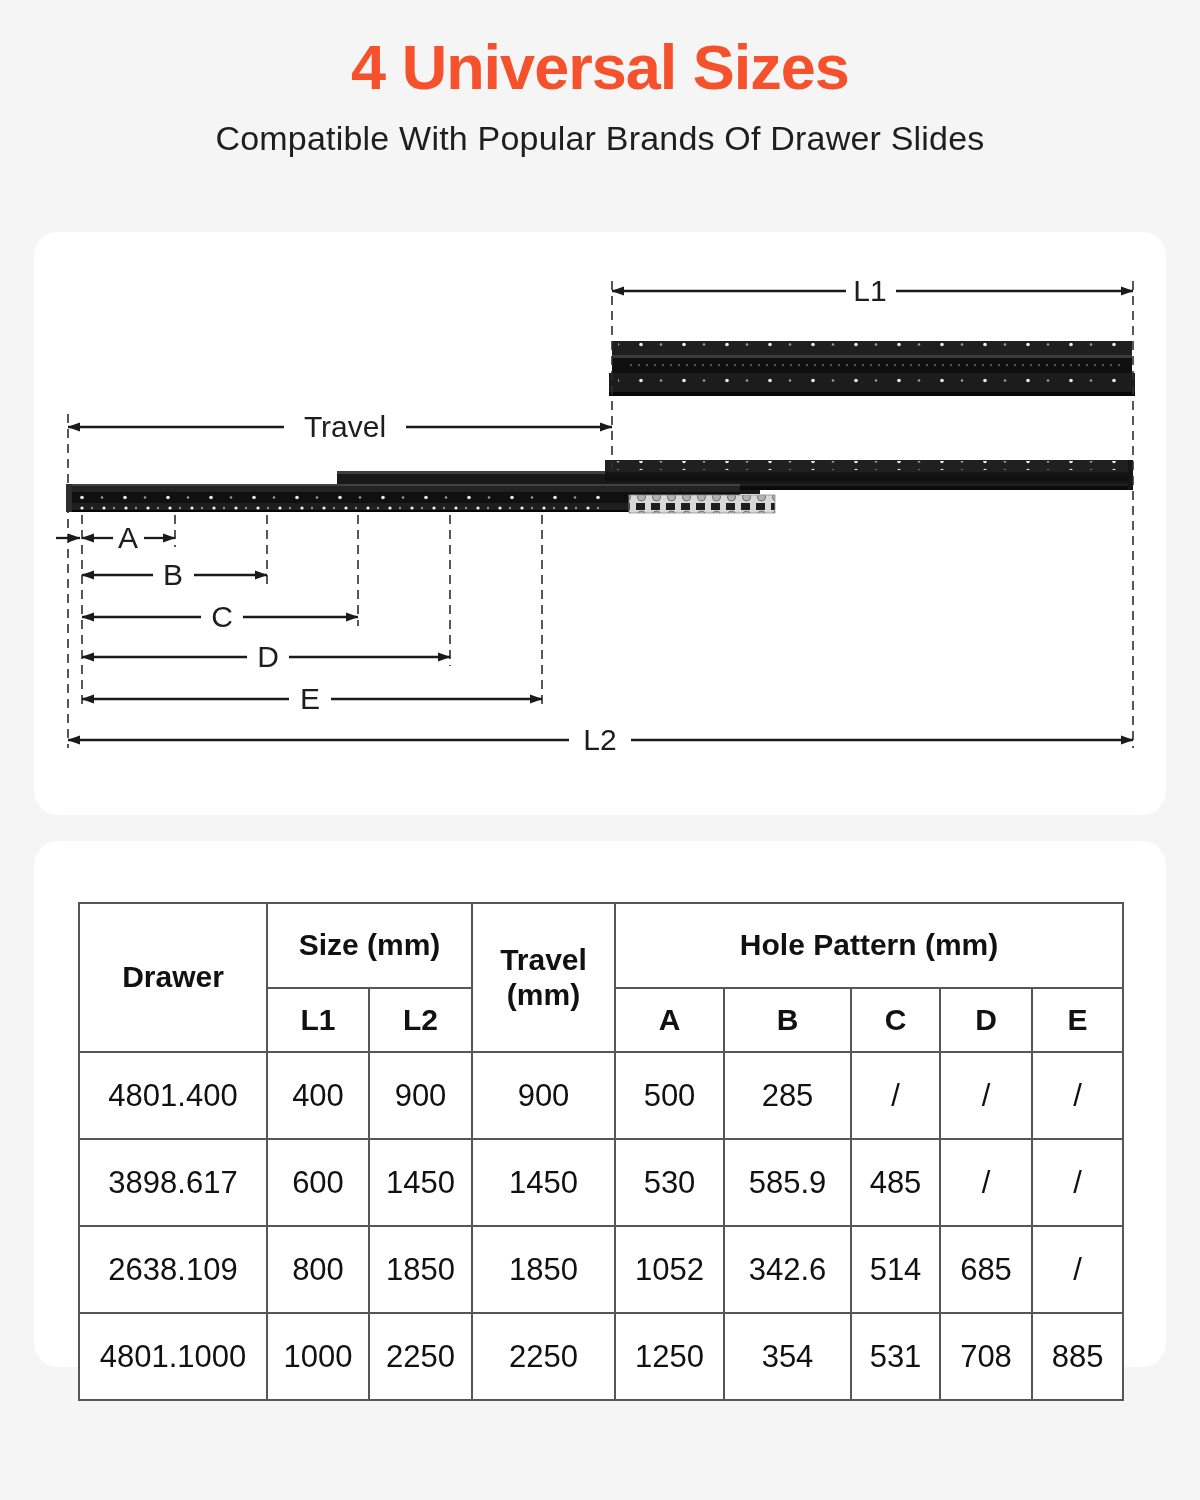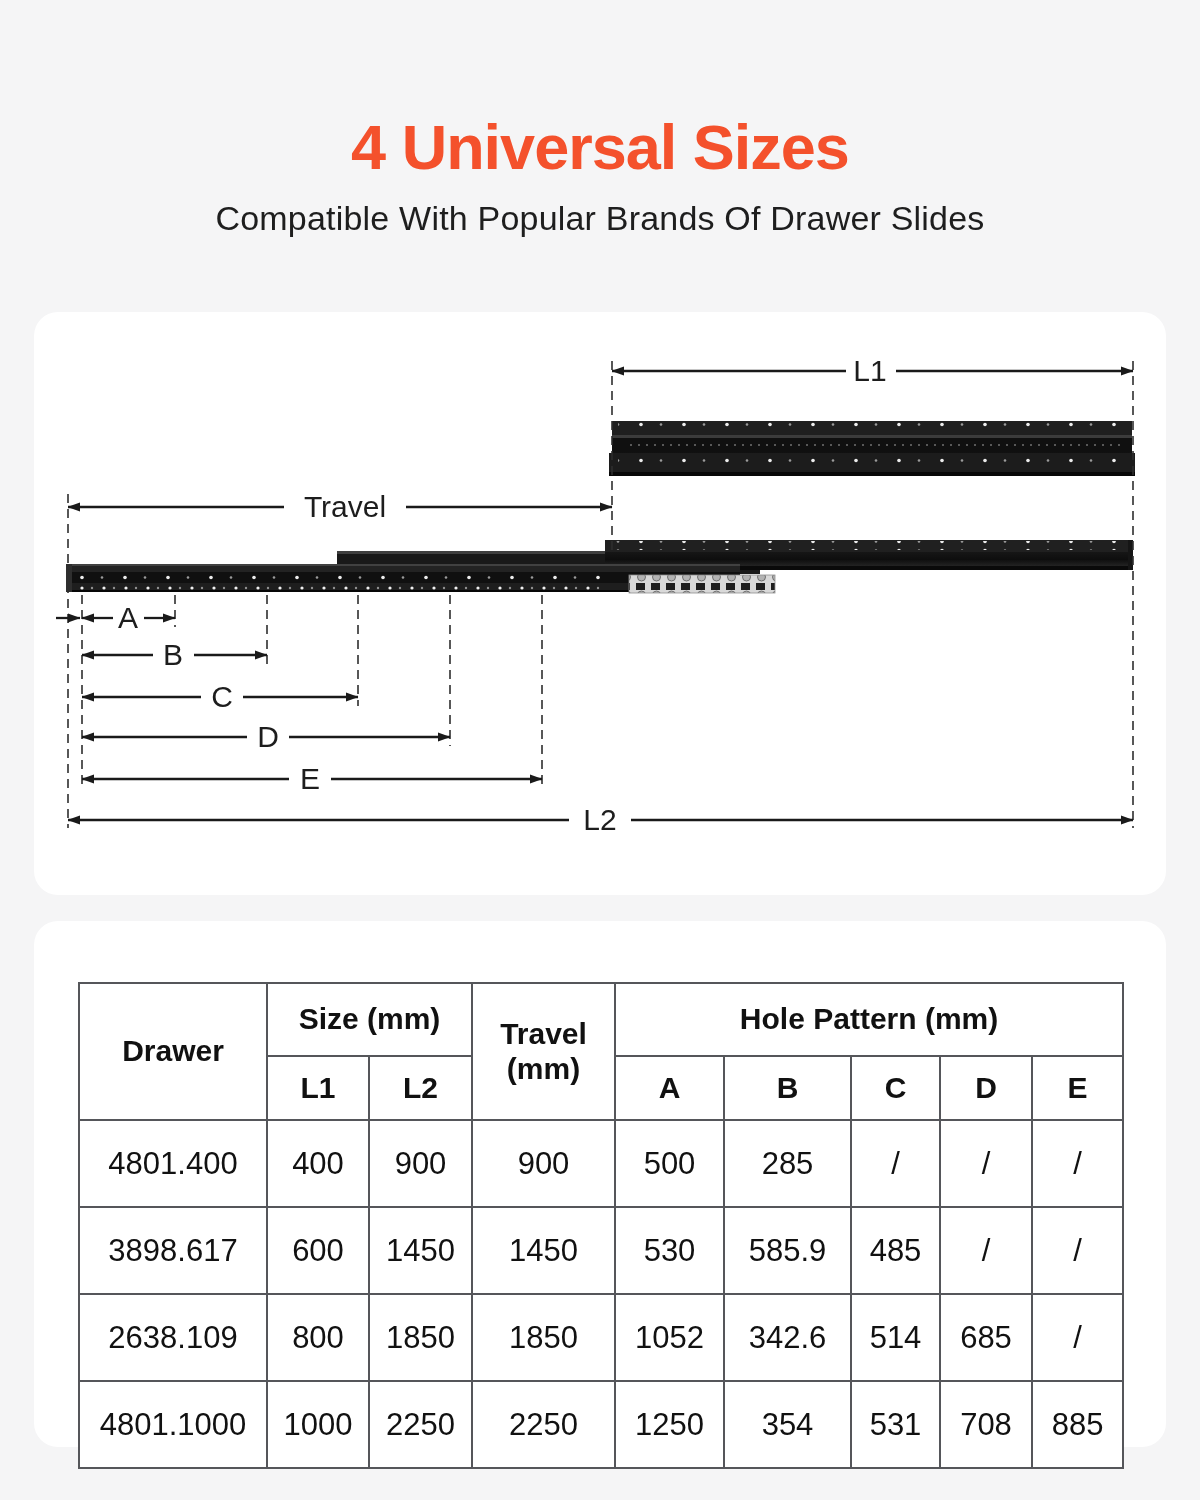--- a/index.html
+++ b/index.html
@@ -4,21 +4,21 @@
 <style>
   * { margin:0; padding:0; box-sizing:border-box; }
   html,body { width:1200px; }
   body {
     height:1500px;
     background:#f5f5f6;
     font-family:"Liberation Sans", sans-serif;
     color:#1d1d1d;
     overflow:hidden;
   }
-  header.hero { text-align:center; padding-top:116px; }
+  header.hero { text-align:center; padding-top:36px; }
   h1.title {
     font-size:63px;
     font-weight:800;
     letter-spacing:-1px;
     line-height:1;
     color:#f4512c;
   }
   p.subtitle {
     margin-top:20px;
     font-size:34px;
@@ -53,21 +53,21 @@
     font-size:30px;
     font-weight:700;
     color:#111;
     line-height:1.15;
   }
   table.spec td {
     font-size:31px;
     font-weight:400;
     color:#111;
   }
-  tr.head-top th { height:73px; }
+  tr.head-top th { height:85px; }
   tr.head-sub th { height:64px; }
   tbody tr { height:87px; }
 
   svg text {
     font-family:"Liberation Sans", sans-serif;
     fill:#1d1d1d;
   }
 </style>
 </head>
 <body>

